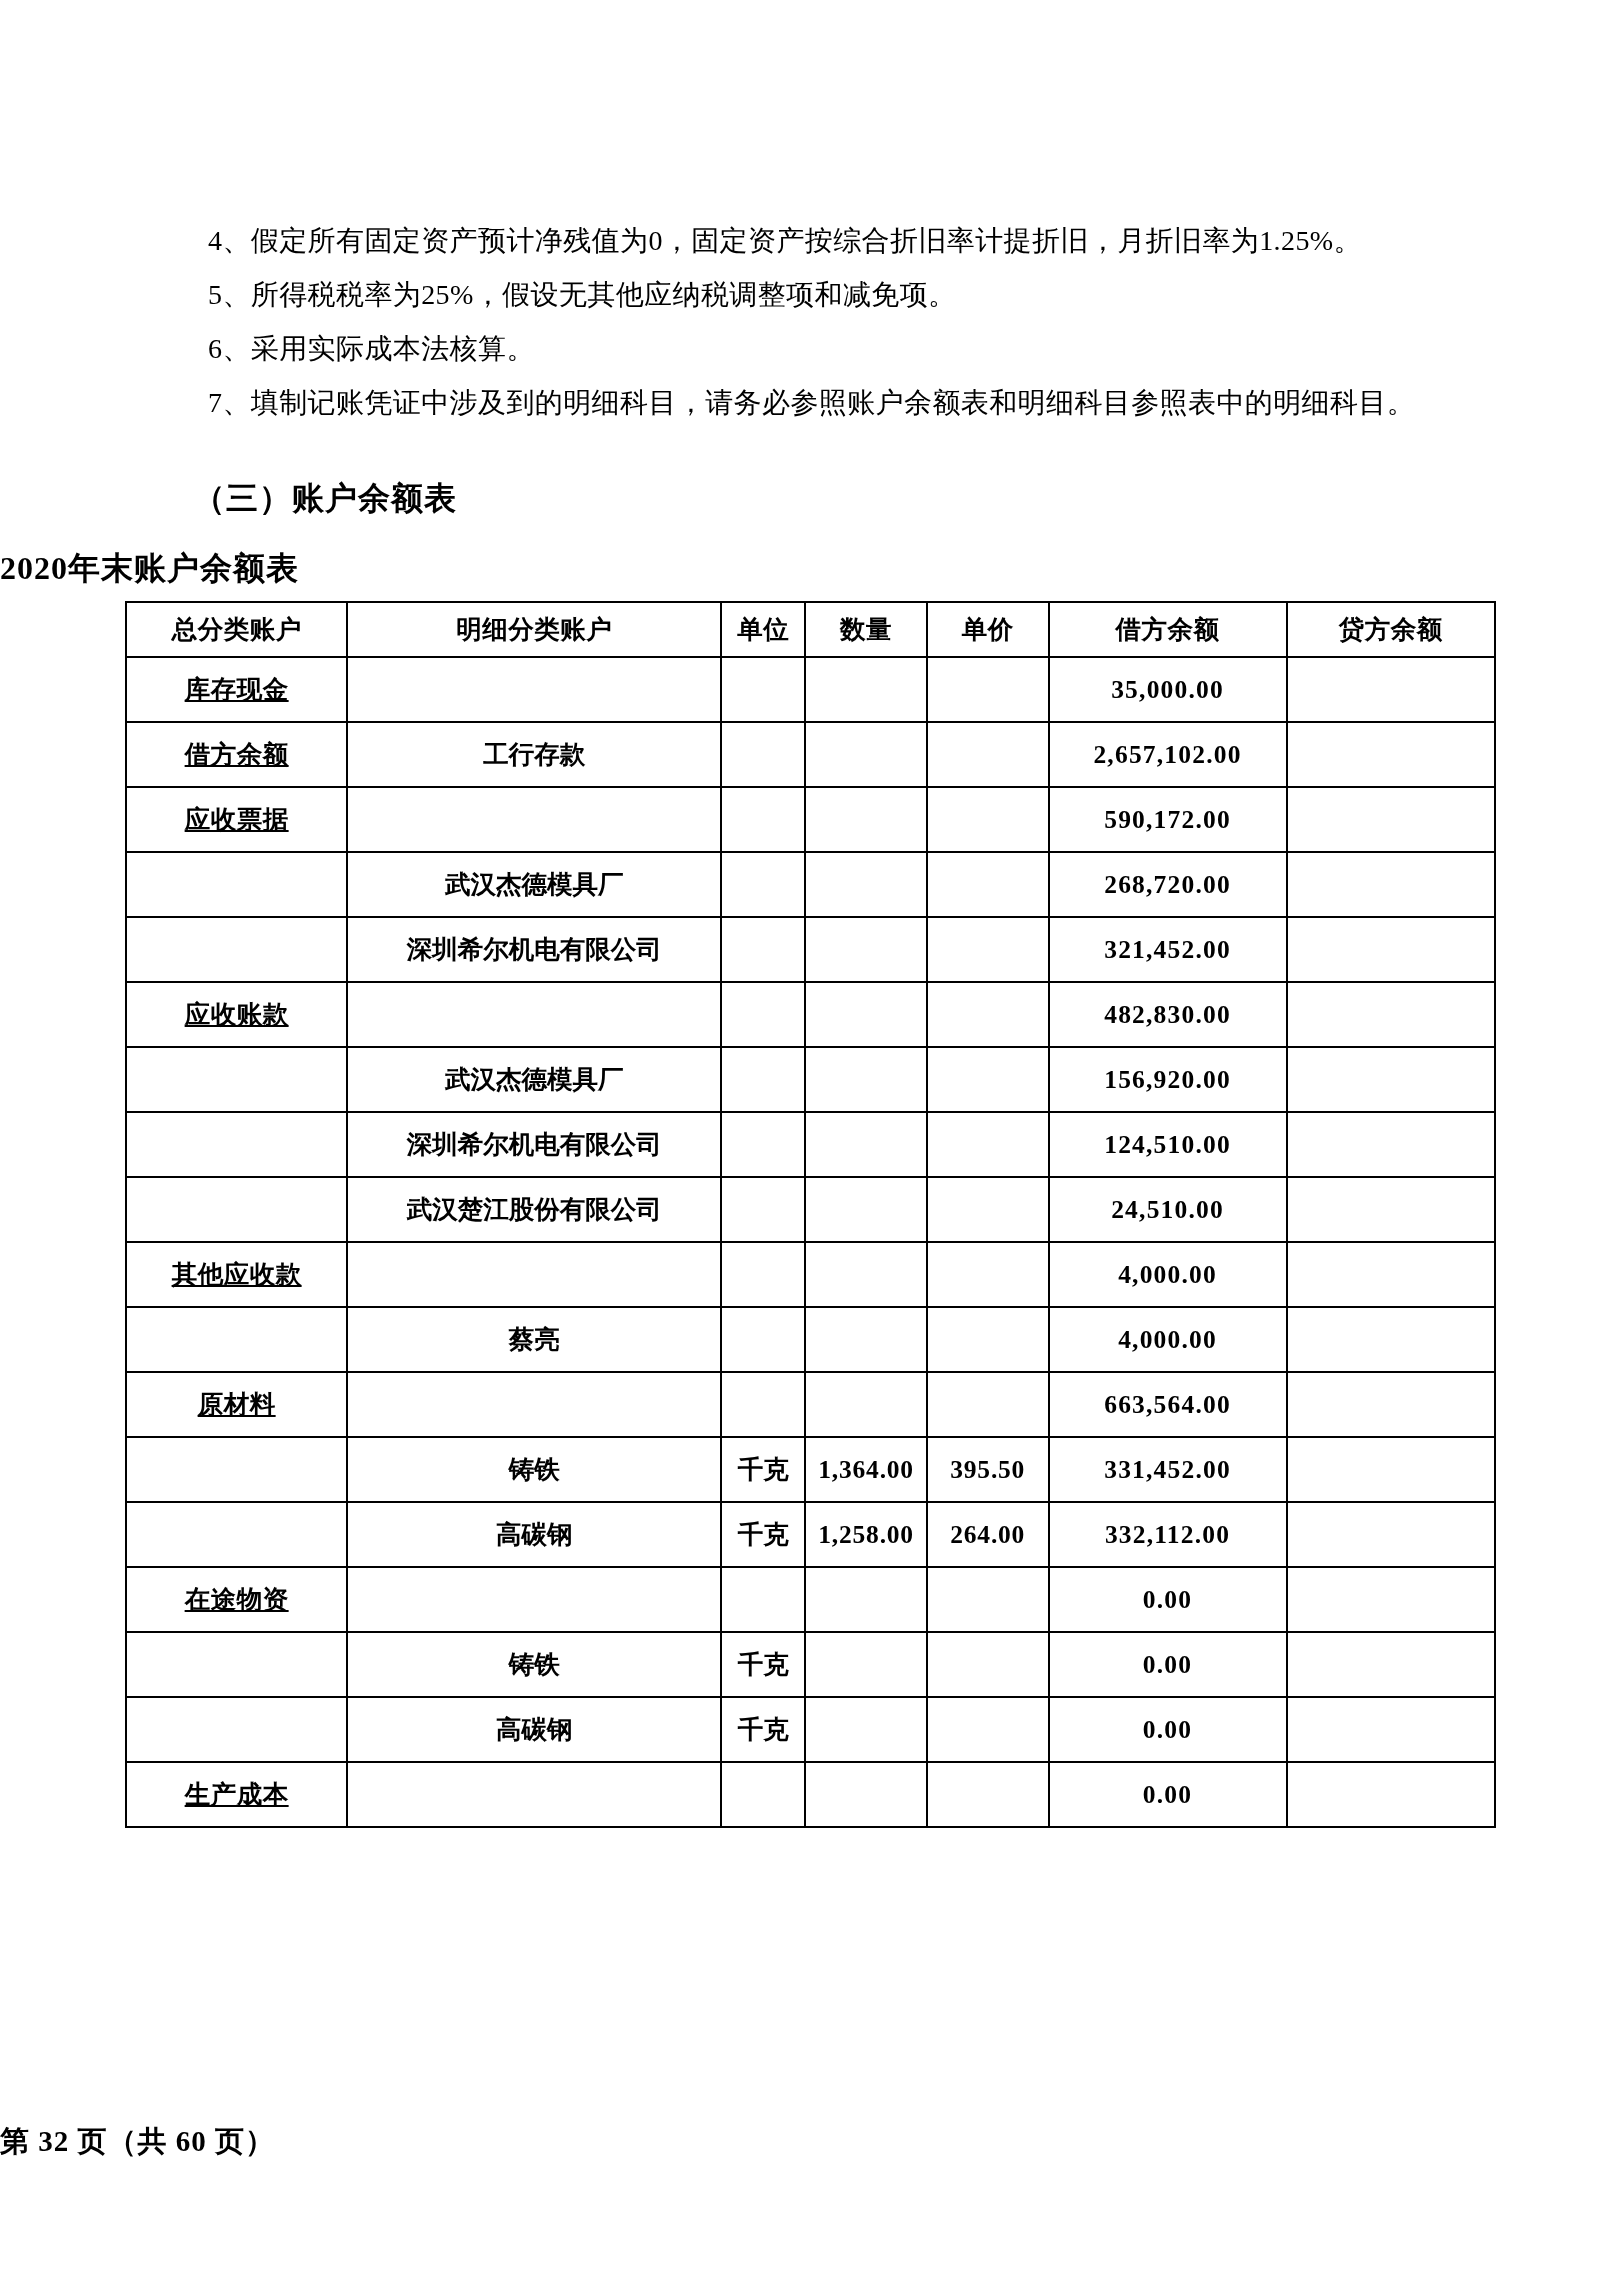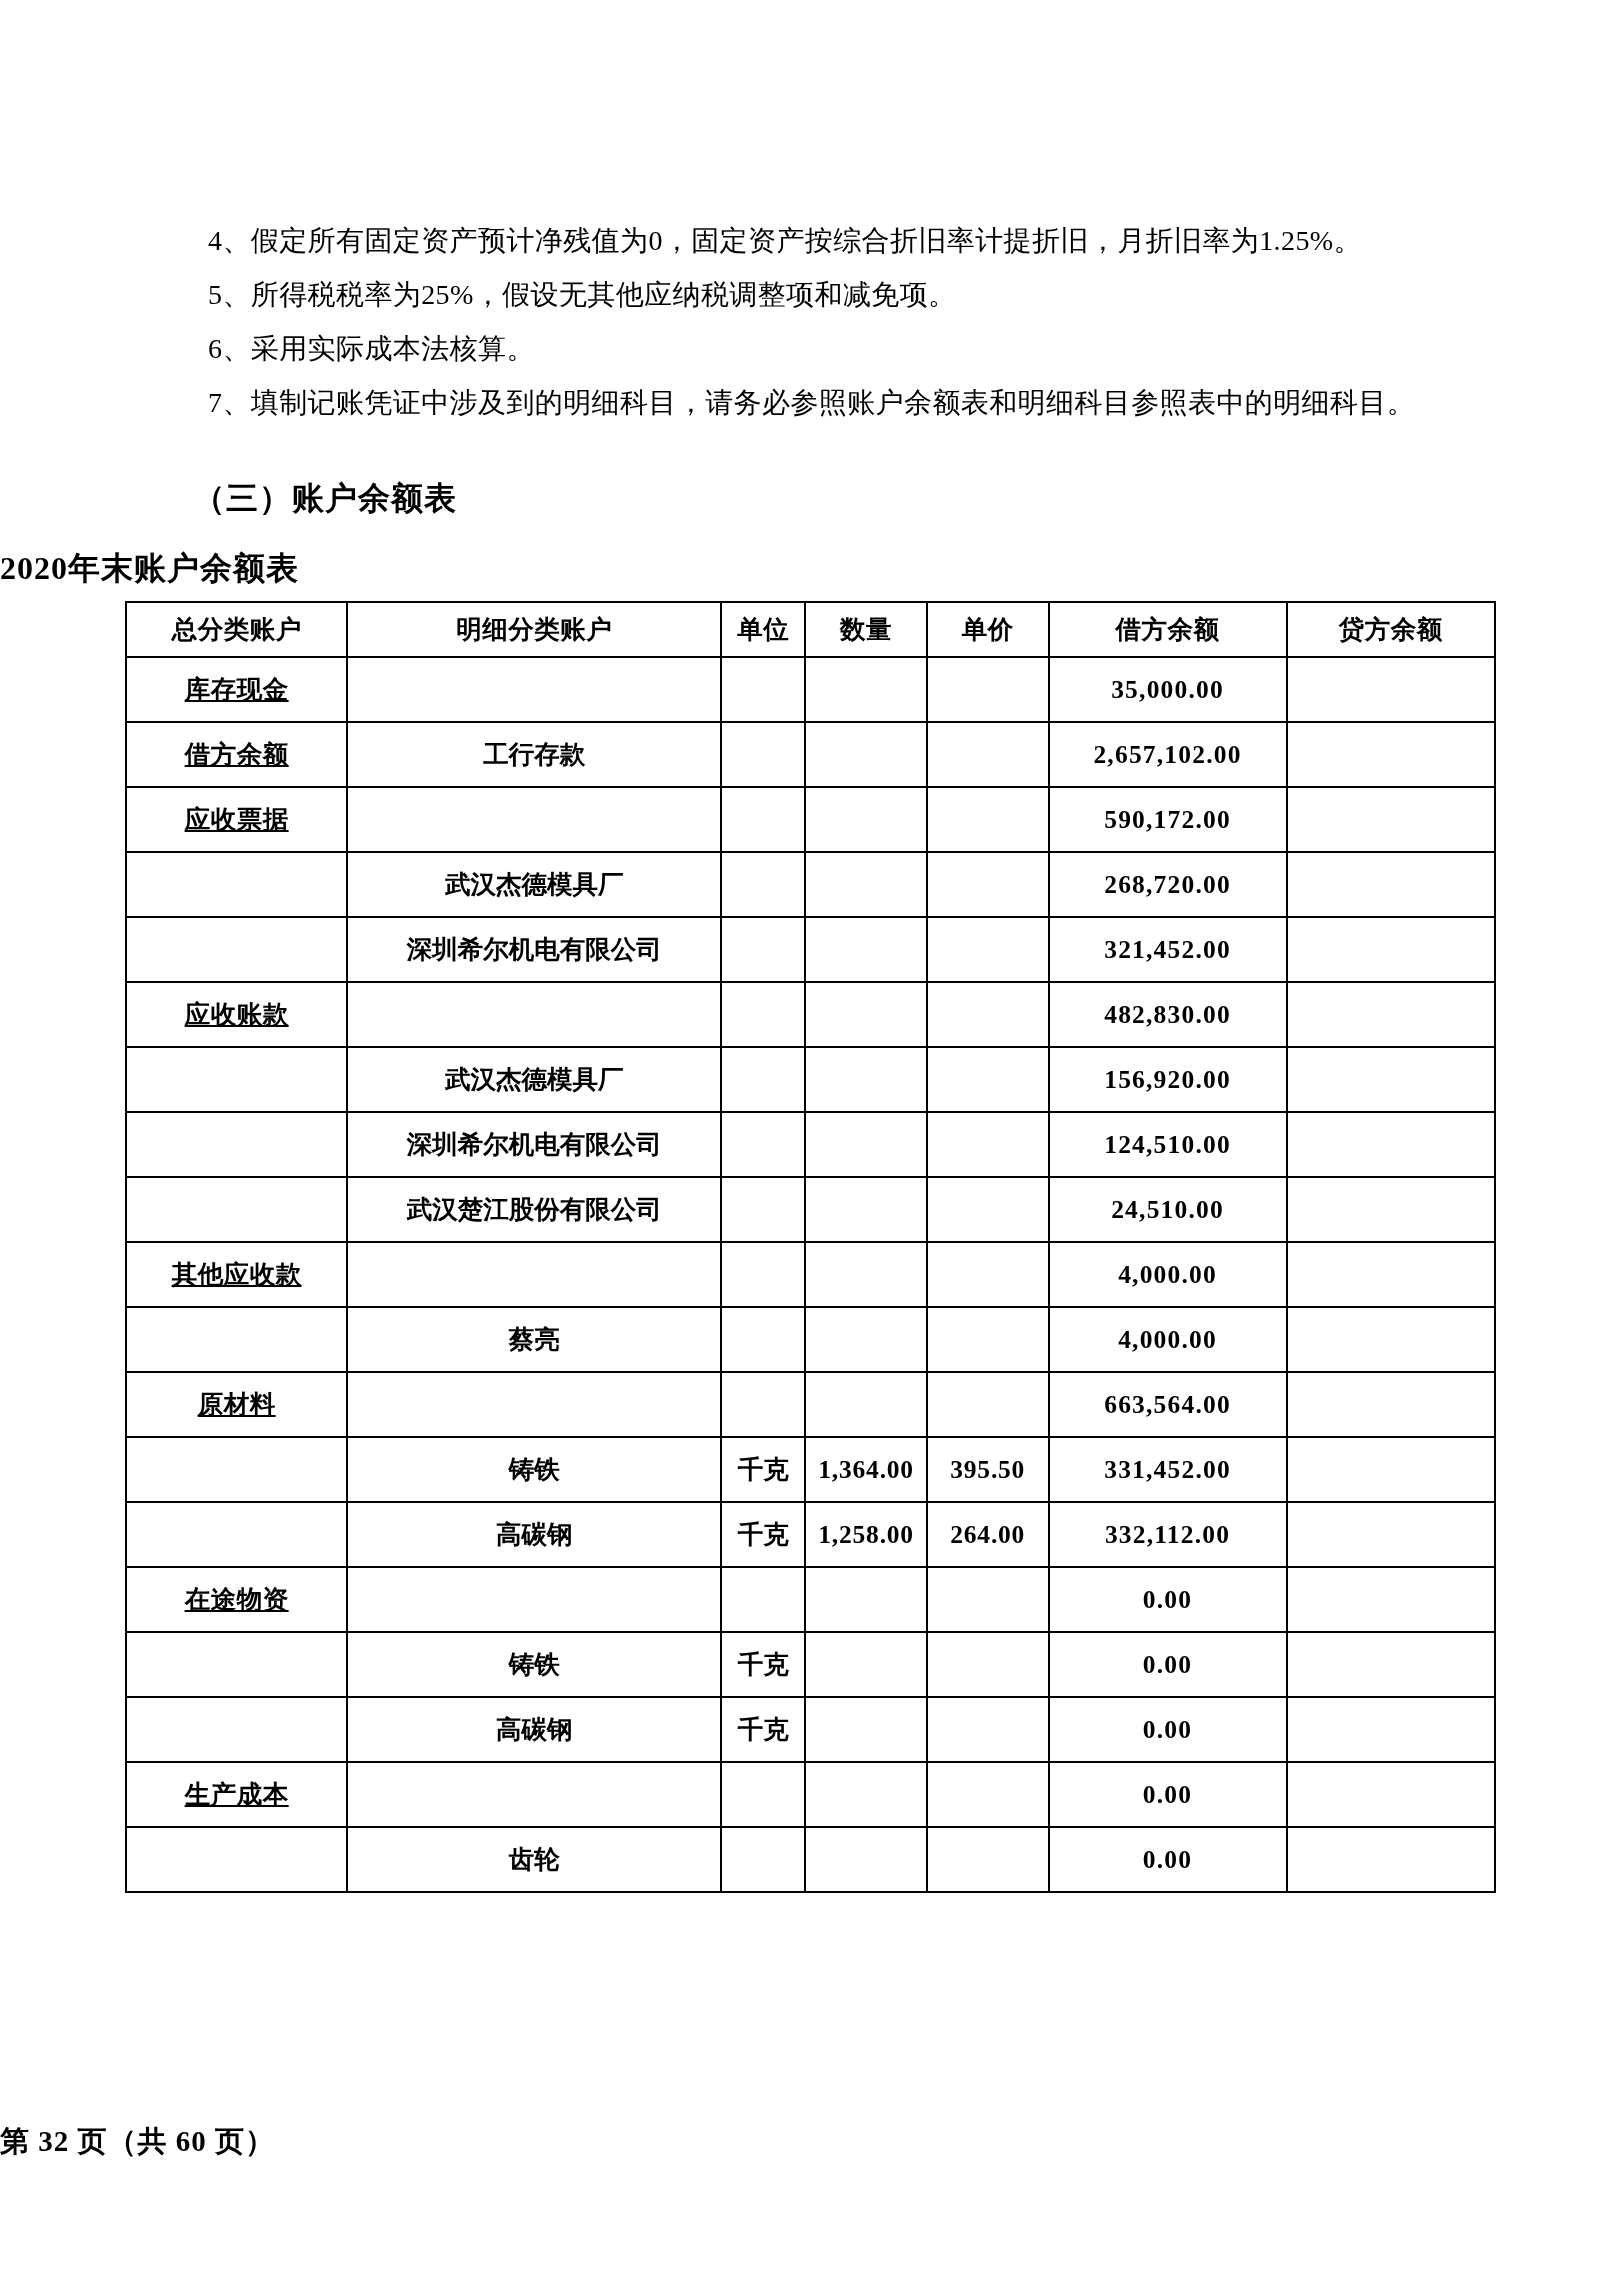--- a/index.html
+++ b/index.html
@@ -305,28 +305,19 @@
         </tr>
         <tr>
           <td class="c-general gen-label">生产成本</td>
           <td class="c-detail detail-center"></td>
           <td class="c-unit"></td>
           <td class="c-qty qnum"></td>
           <td class="c-price qnum"></td>
           <td class="c-debit num">0.00</td>
           <td class="c-credit num"></td>
         </tr>
-        <tr>
-          <td class="c-general gen-label"></td>
-          <td class="c-detail detail-left">齿轮</td>
-          <td class="c-unit"></td>
-          <td class="c-qty qnum"></td>
-          <td class="c-price qnum"></td>
-          <td class="c-debit num">0.00</td>
-          <td class="c-credit num"></td>
-        </tr>
       </tbody>
   </table>
 
   <div class="footer">第 32 页（共 60 页）</div>
 
 </div>
 
 
 </body></html>

